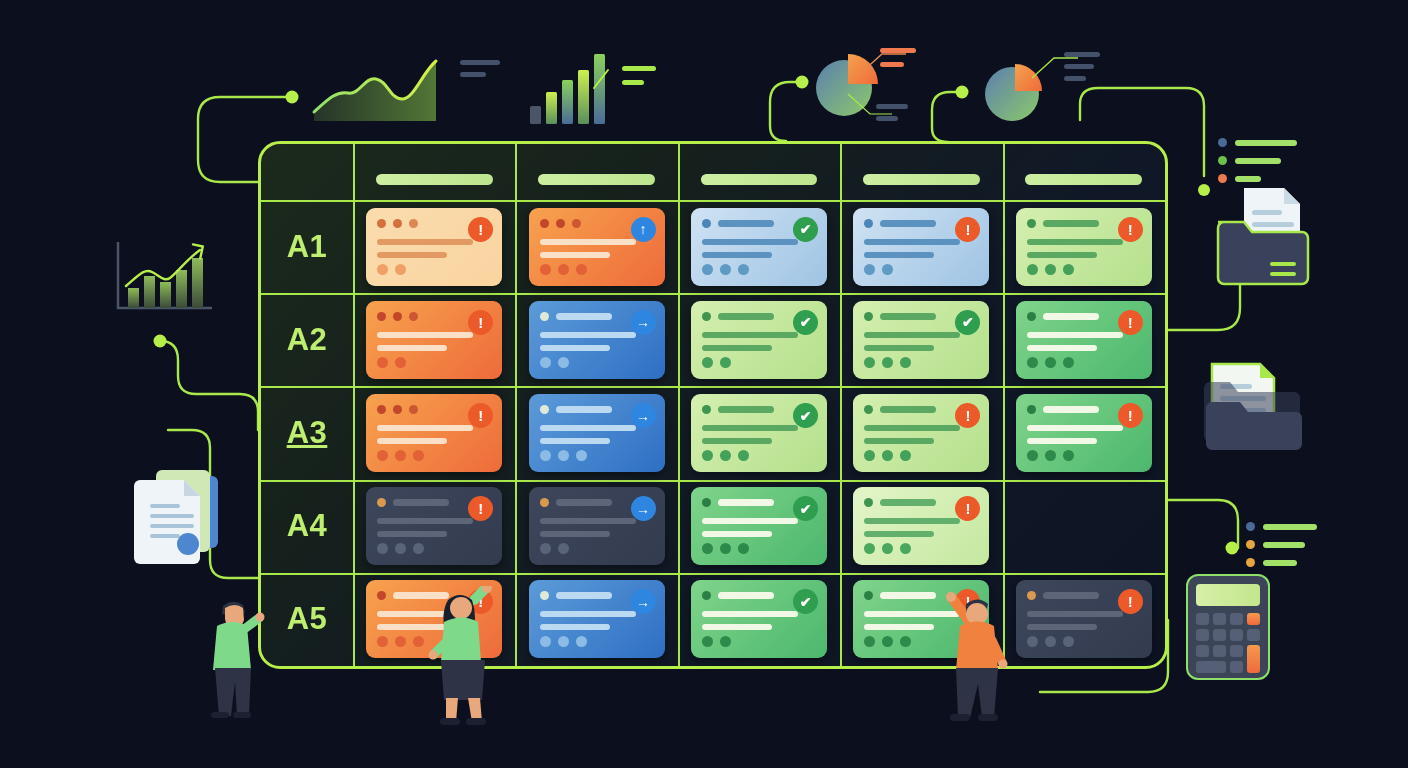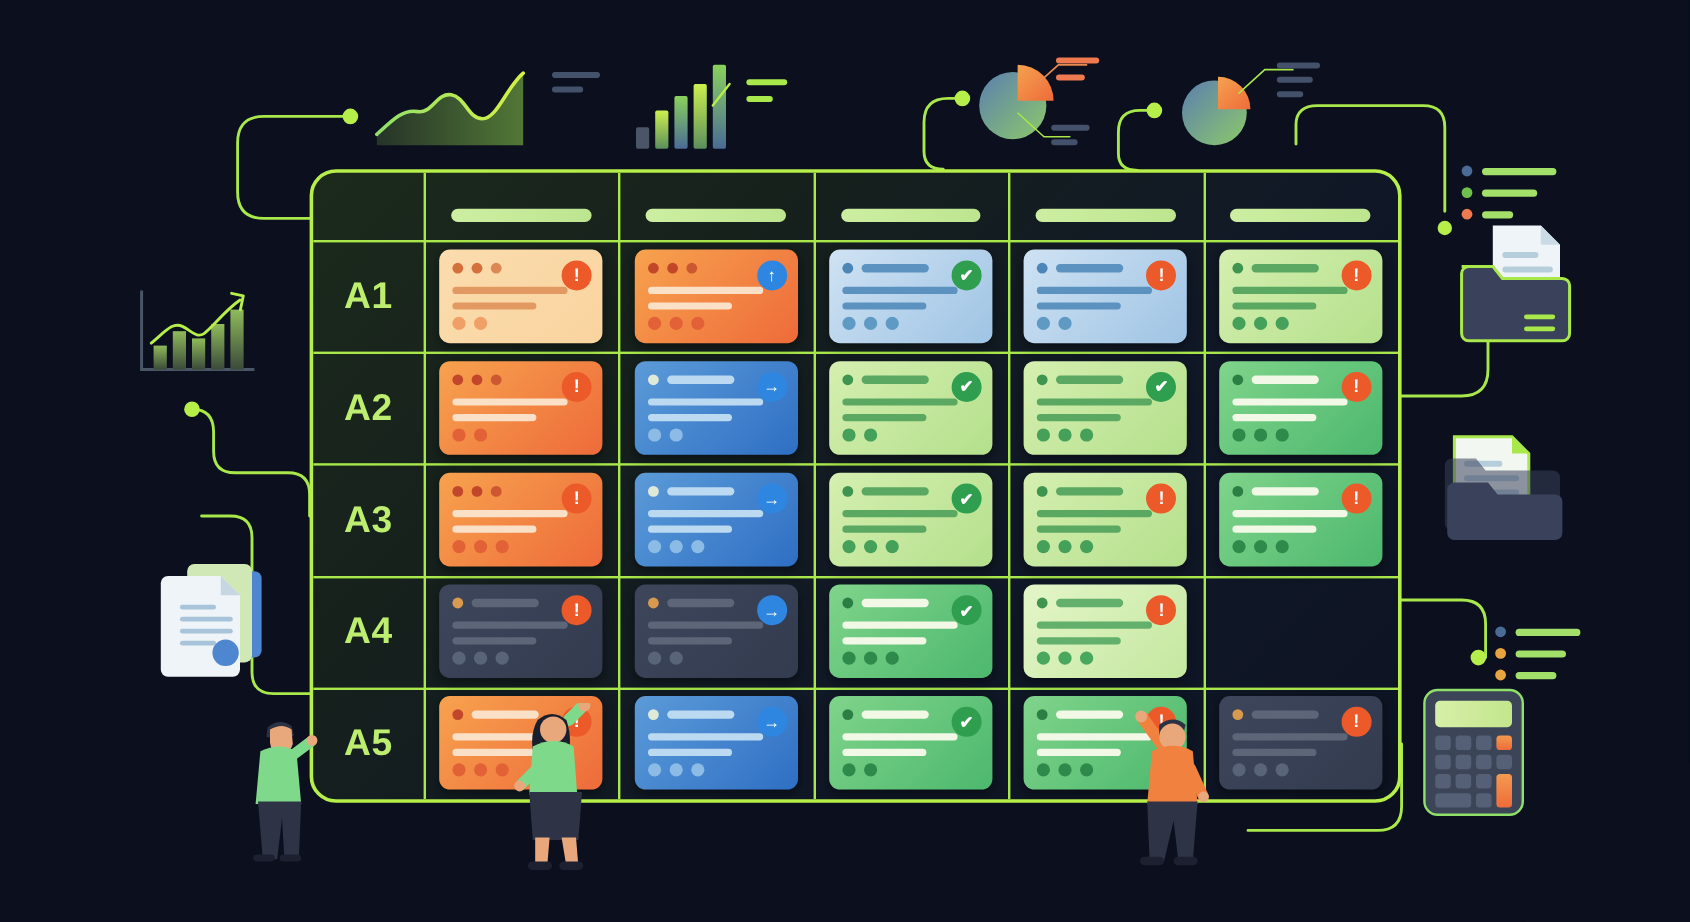--- a/index.html
+++ b/index.html
@@ -351,21 +351,21 @@
     <div id="col-heads">
         <div class="col-head" style="left: 114.736px; width: 116.928px;"></div>
         <div class="col-head" style="left: 277.136px; width: 116.928px;"></div>
         <div class="col-head" style="left: 439.536px; width: 116.928px;"></div>
         <div class="col-head" style="left: 601.936px; width: 116.928px;"></div>
         <div class="col-head" style="left: 764.336px; width: 116.928px;"></div>
       </div>
     <div id="row-labels">
         <div class="row-label" style="top: 102.6px; left: 0px;">A1</div>
         <div class="row-label" style="top: 195.8px; left: 0px;">A2</div>
-        <div class="row-label" style="top: 289px; left: 0px;">A3</div>
+        <div class="row-label" style="top: 289px; left: 0px; text-decoration: underline;">A3</div>
         <div class="row-label" style="top: 382.2px; left: 0px;">A4</div>
         <div class="row-label" style="top: 475.4px; left: 0px;">A5</div>
       </div>
     <div id="cells">
         <div class="card" style="left: 105.2px; top: 63.6px; background: linear-gradient(135deg, rgb(251, 220, 174), rgb(249, 212, 159));">
           <div class="dots-top">
             <i style="background: rgb(212, 112, 60);"></i>
             <i style="background: rgb(212, 112, 60);"></i>
             <i style="background: rgb(212, 112, 60); opacity: 0.78;"></i>
           </div>

